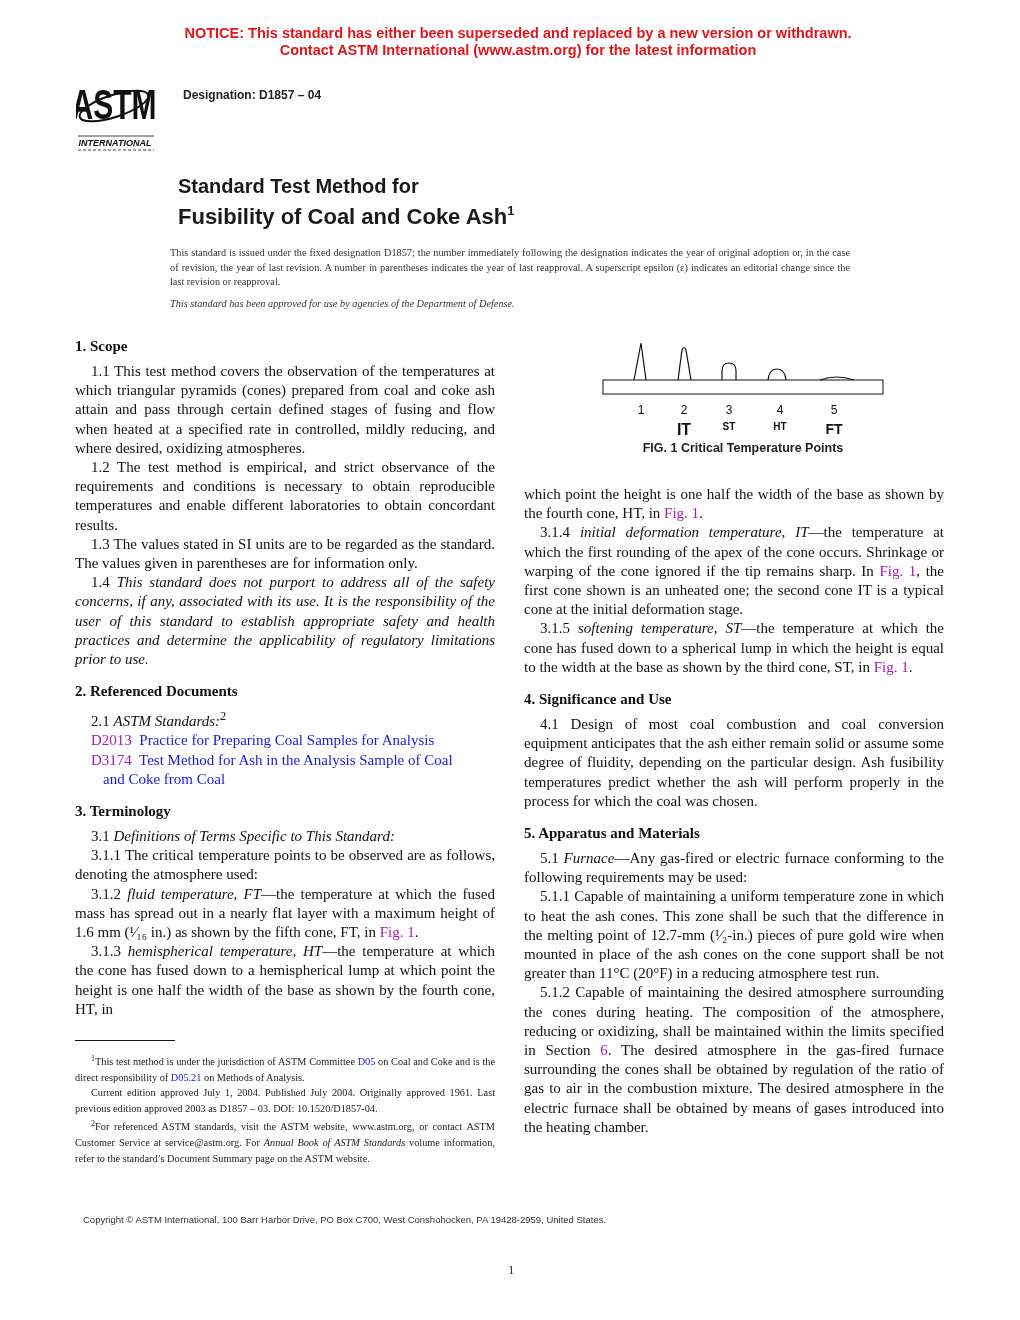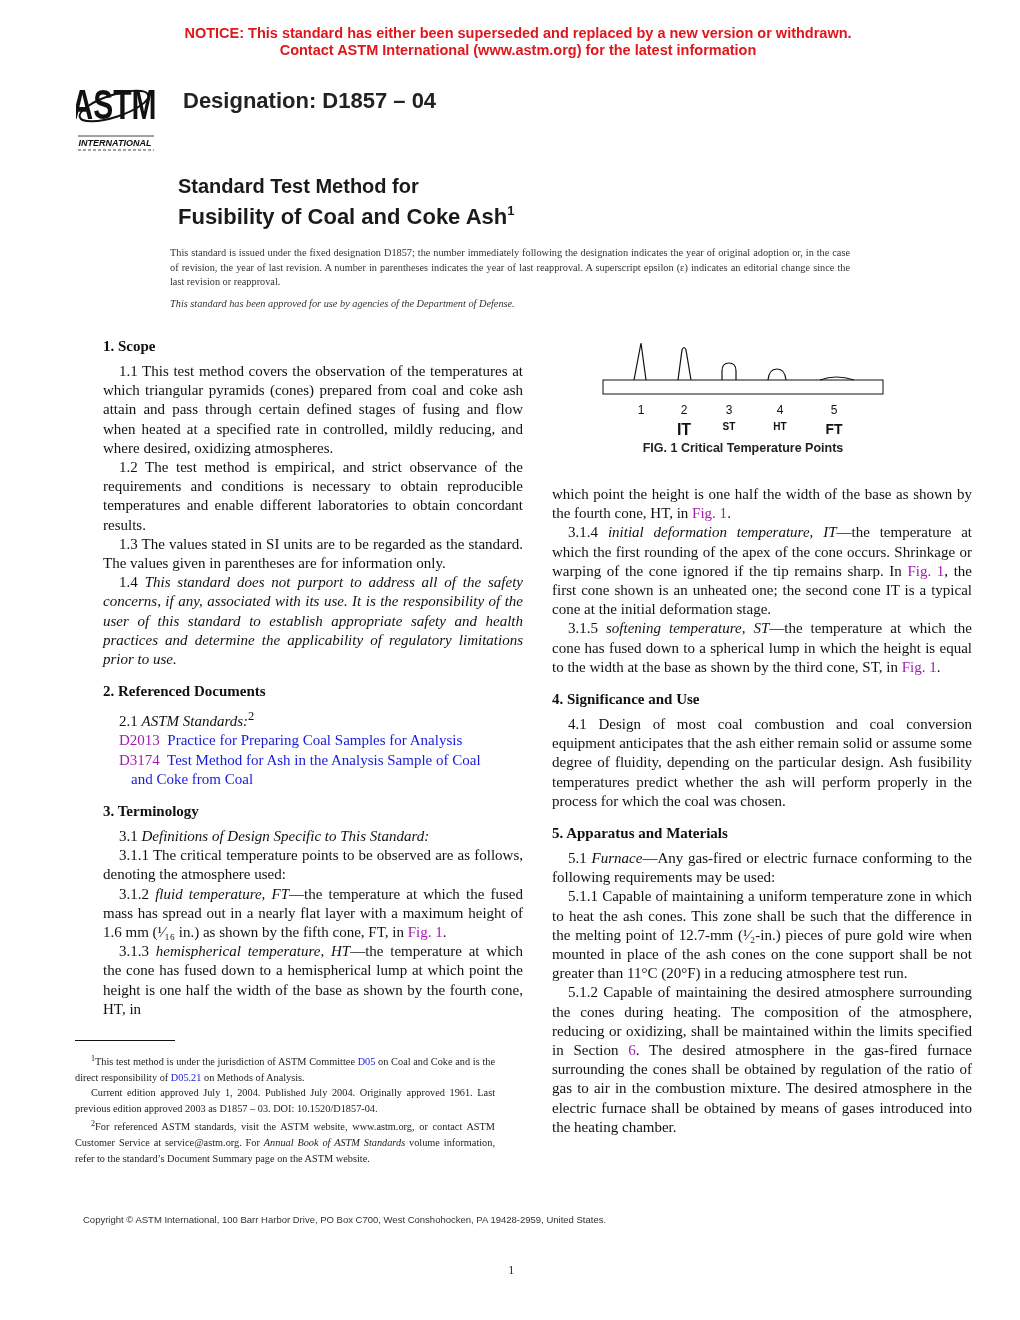--- a/index.html
+++ b/index.html
@@ -1,29 +1,29 @@
 <!DOCTYPE html>
 <html><head>
 <meta charset="utf-8">
 <style>
   html, body { margin: 0; padding: 0; background: #ffffff; }
   body { width: 1020px; height: 1320px; position: relative; overflow: hidden; color: #111; }
   .sans { font-family: "Liberation Sans", "DejaVu Sans", sans-serif; margin-left: 8px; }
   .serif { font-family: "Liberation Serif", "DejaVu Serif", serif; }
   .notice { position: absolute; top: 25px; left: 0; width: 1020px; text-align: center; color: #e0161b; font-weight: bold; font-size: 14.5px; line-height: 17px; }
   .logo { position: absolute; left: 76px; top: 76px; width: 84px; height: 76px; }
-  .designation { position: absolute; left: 175px; top: 88px; font-size: 22px; font-weight: bold; color: #222; }
+  .designation { position: absolute; left: 175px; top: 88px; font-size: 12px; font-weight: bold; color: #222; }
   .title { position: absolute; left: 170px; top: 174px; font-weight: bold; color: #1a1a1a; }
   .title .l1 { font-size: 20px; line-height: 24px; }
   .title .l2 { font-size: 22px; line-height: 26px; }
   .title sup { font-size: 13px; vertical-align: 9px; }
   .preamble { position: absolute; left: 170px; top: 246px; width: 680px; font-size: 10.3px; line-height: 14.5px; color: #333; text-align: justify; }
   .preamble p { margin: 0; text-indent: 0; }
   .preamble .dod { font-style: italic; margin-top: 7px; }
-  .col { position: absolute; width: 420px; font-size: 15px; line-height: 19.2px; text-align: justify; margin-left: 28px; }
+  .col { position: absolute; width: 420px; font-size: 15px; line-height: 19.2px; text-align: justify; }
   .colL { left: 75px; top: 337px; }
   .colR { left: 524px; top: 485px; }
   .col h2 { font-size: 15px; font-weight: bold; margin: 0 0 6px 0; line-height: 19px; text-align: left; }
   .col p { margin: 0; text-indent: 16px; }
   .col p.noind { text-indent: 0; }
   .col .sec { margin-top: 13px; }
   .col i { font-style: italic; }
   .red { color: #a21caf; }
   .blue { color: #1a1adc; }
   .ref { padding-left: 16px; text-indent: 0 !important; }
@@ -76,21 +76,21 @@
   <p>1.2  The test method is empirical, and strict observance of the requirements and conditions is necessary to obtain reproducible temperatures and enable different laboratories to obtain concordant results.</p>
   <p>1.3  The values stated in SI units are to be regarded as the standard. The values given in parentheses are for information only.</p>
   <p><span>1.4 </span><i>This standard does not purport to address all of the safety concerns, if any, associated with its use. It is the responsibility of the user of this standard to establish appropriate safety and health practices and determine the applicability of regulatory limitations prior to use.</i></p>
 
   <h2 class="sec">2.  Referenced Documents</h2>
   <p><span>2.1 </span><i>ASTM Standards:</i><sup>2</sup></p>
   <p class="ref"><span class="red">D2013</span>&nbsp; <span class="blue">Practice for Preparing Coal Samples for Analysis</span></p>
   <p class="ref"><span class="red">D3174</span>&nbsp; <span class="blue">Test Method for Ash in the Analysis Sample of Coal</span><span class="blue cont">and Coke from Coal</span></p>
 
   <h2 class="sec">3.  Terminology</h2>
-  <p><span>3.1 </span><i>Definitions of Design Specific to This Standard:</i></p>
+  <p><span>3.1 </span><i>Definitions of Terms Specific to This Standard:</i></p>
   <p>3.1.1 The critical temperature points to be observed are as follows, denoting the atmosphere used:</p>
   <p><span>3.1.2 </span><i>fluid temperature, FT</i><span>—the temperature at which the fused mass has spread out in a nearly flat layer with a maximum height of 1.6 mm (¹⁄₁₆ in.) as shown by the fifth cone, FT, in </span><span class="red">Fig. 1</span><span>.</span></p>
   <p><span>3.1.3 </span><i>hemispherical temperature, HT</i><span>—the temperature at which the cone has fused down to a hemispherical lump at which point the height is one half the width of the base as shown by the fourth cone, HT, in </span></p>
 </div>
 
 <div class="figure sans">
   <svg width="290" height="70" viewBox="0 0 290 70">
     <rect x="5" y="45" width="280" height="14" fill="#fff" stroke="#111" stroke-width="1"></rect>
     <path d="M 36 45 L 43 8 L 48 45" fill="none" stroke="#111" stroke-width="1.2"></path>
     <path d="M 80 45 L 84 15 Q 86 10 88 15 L 93 45" fill="none" stroke="#111" stroke-width="1.2"></path>

